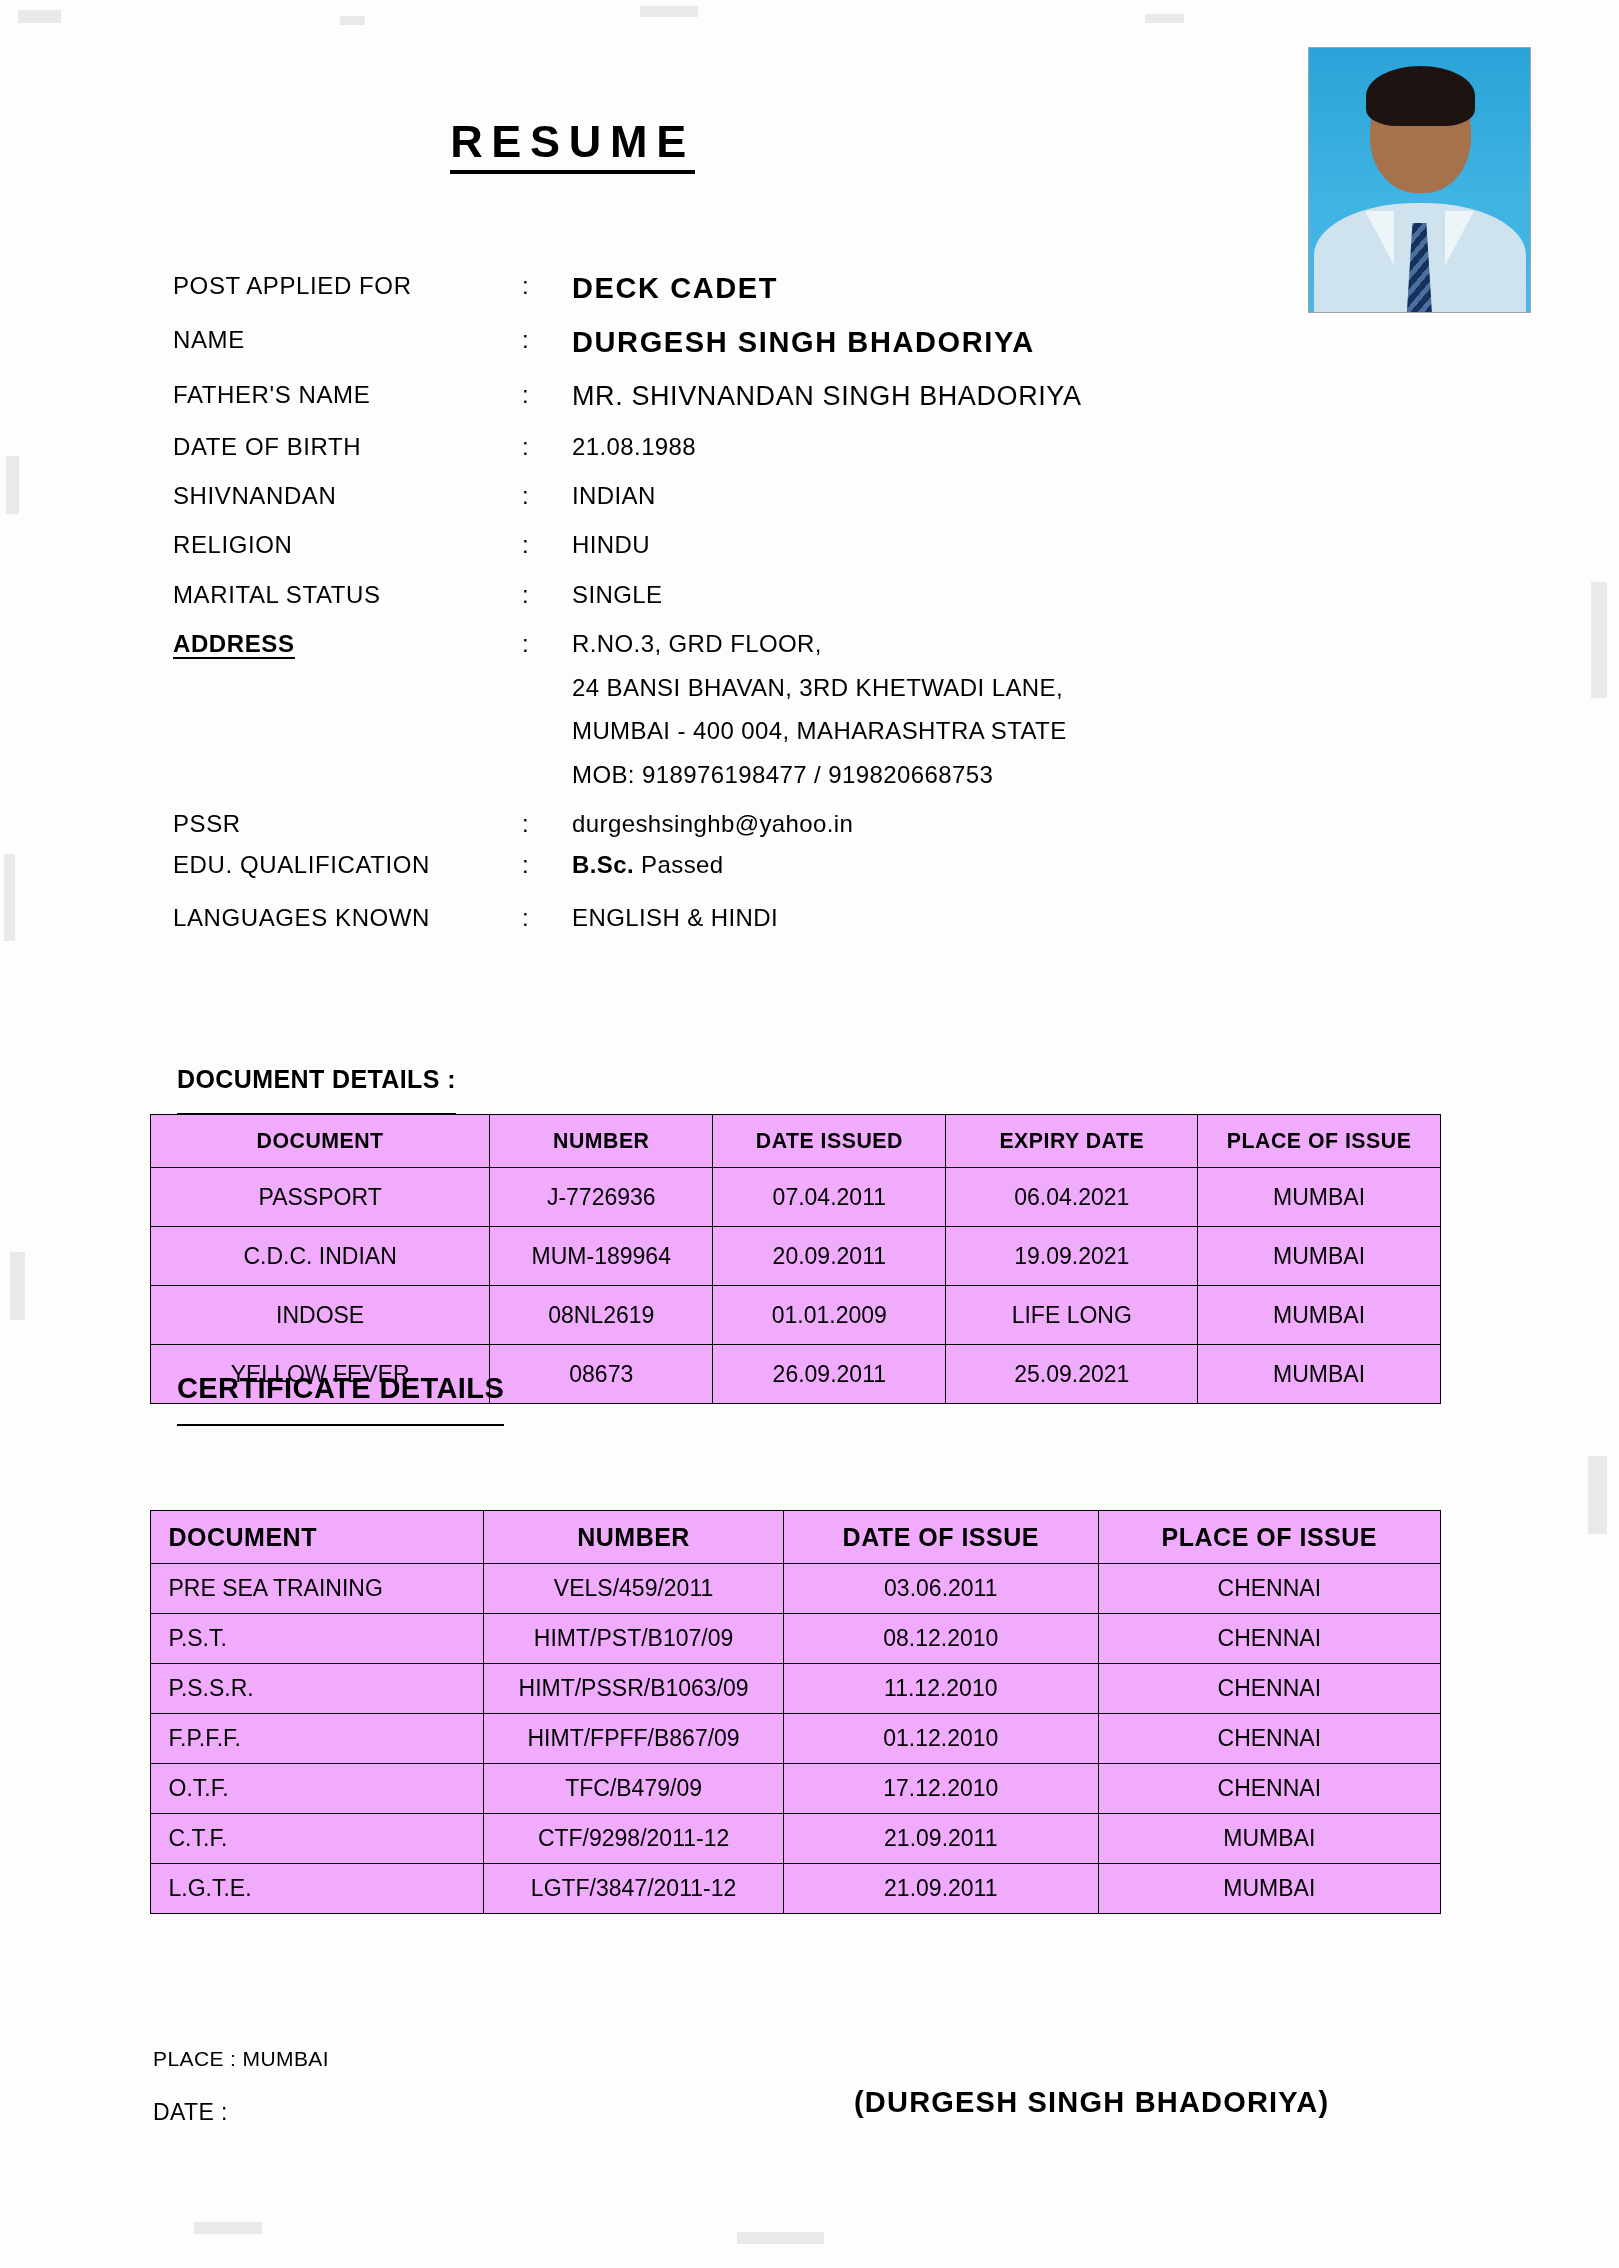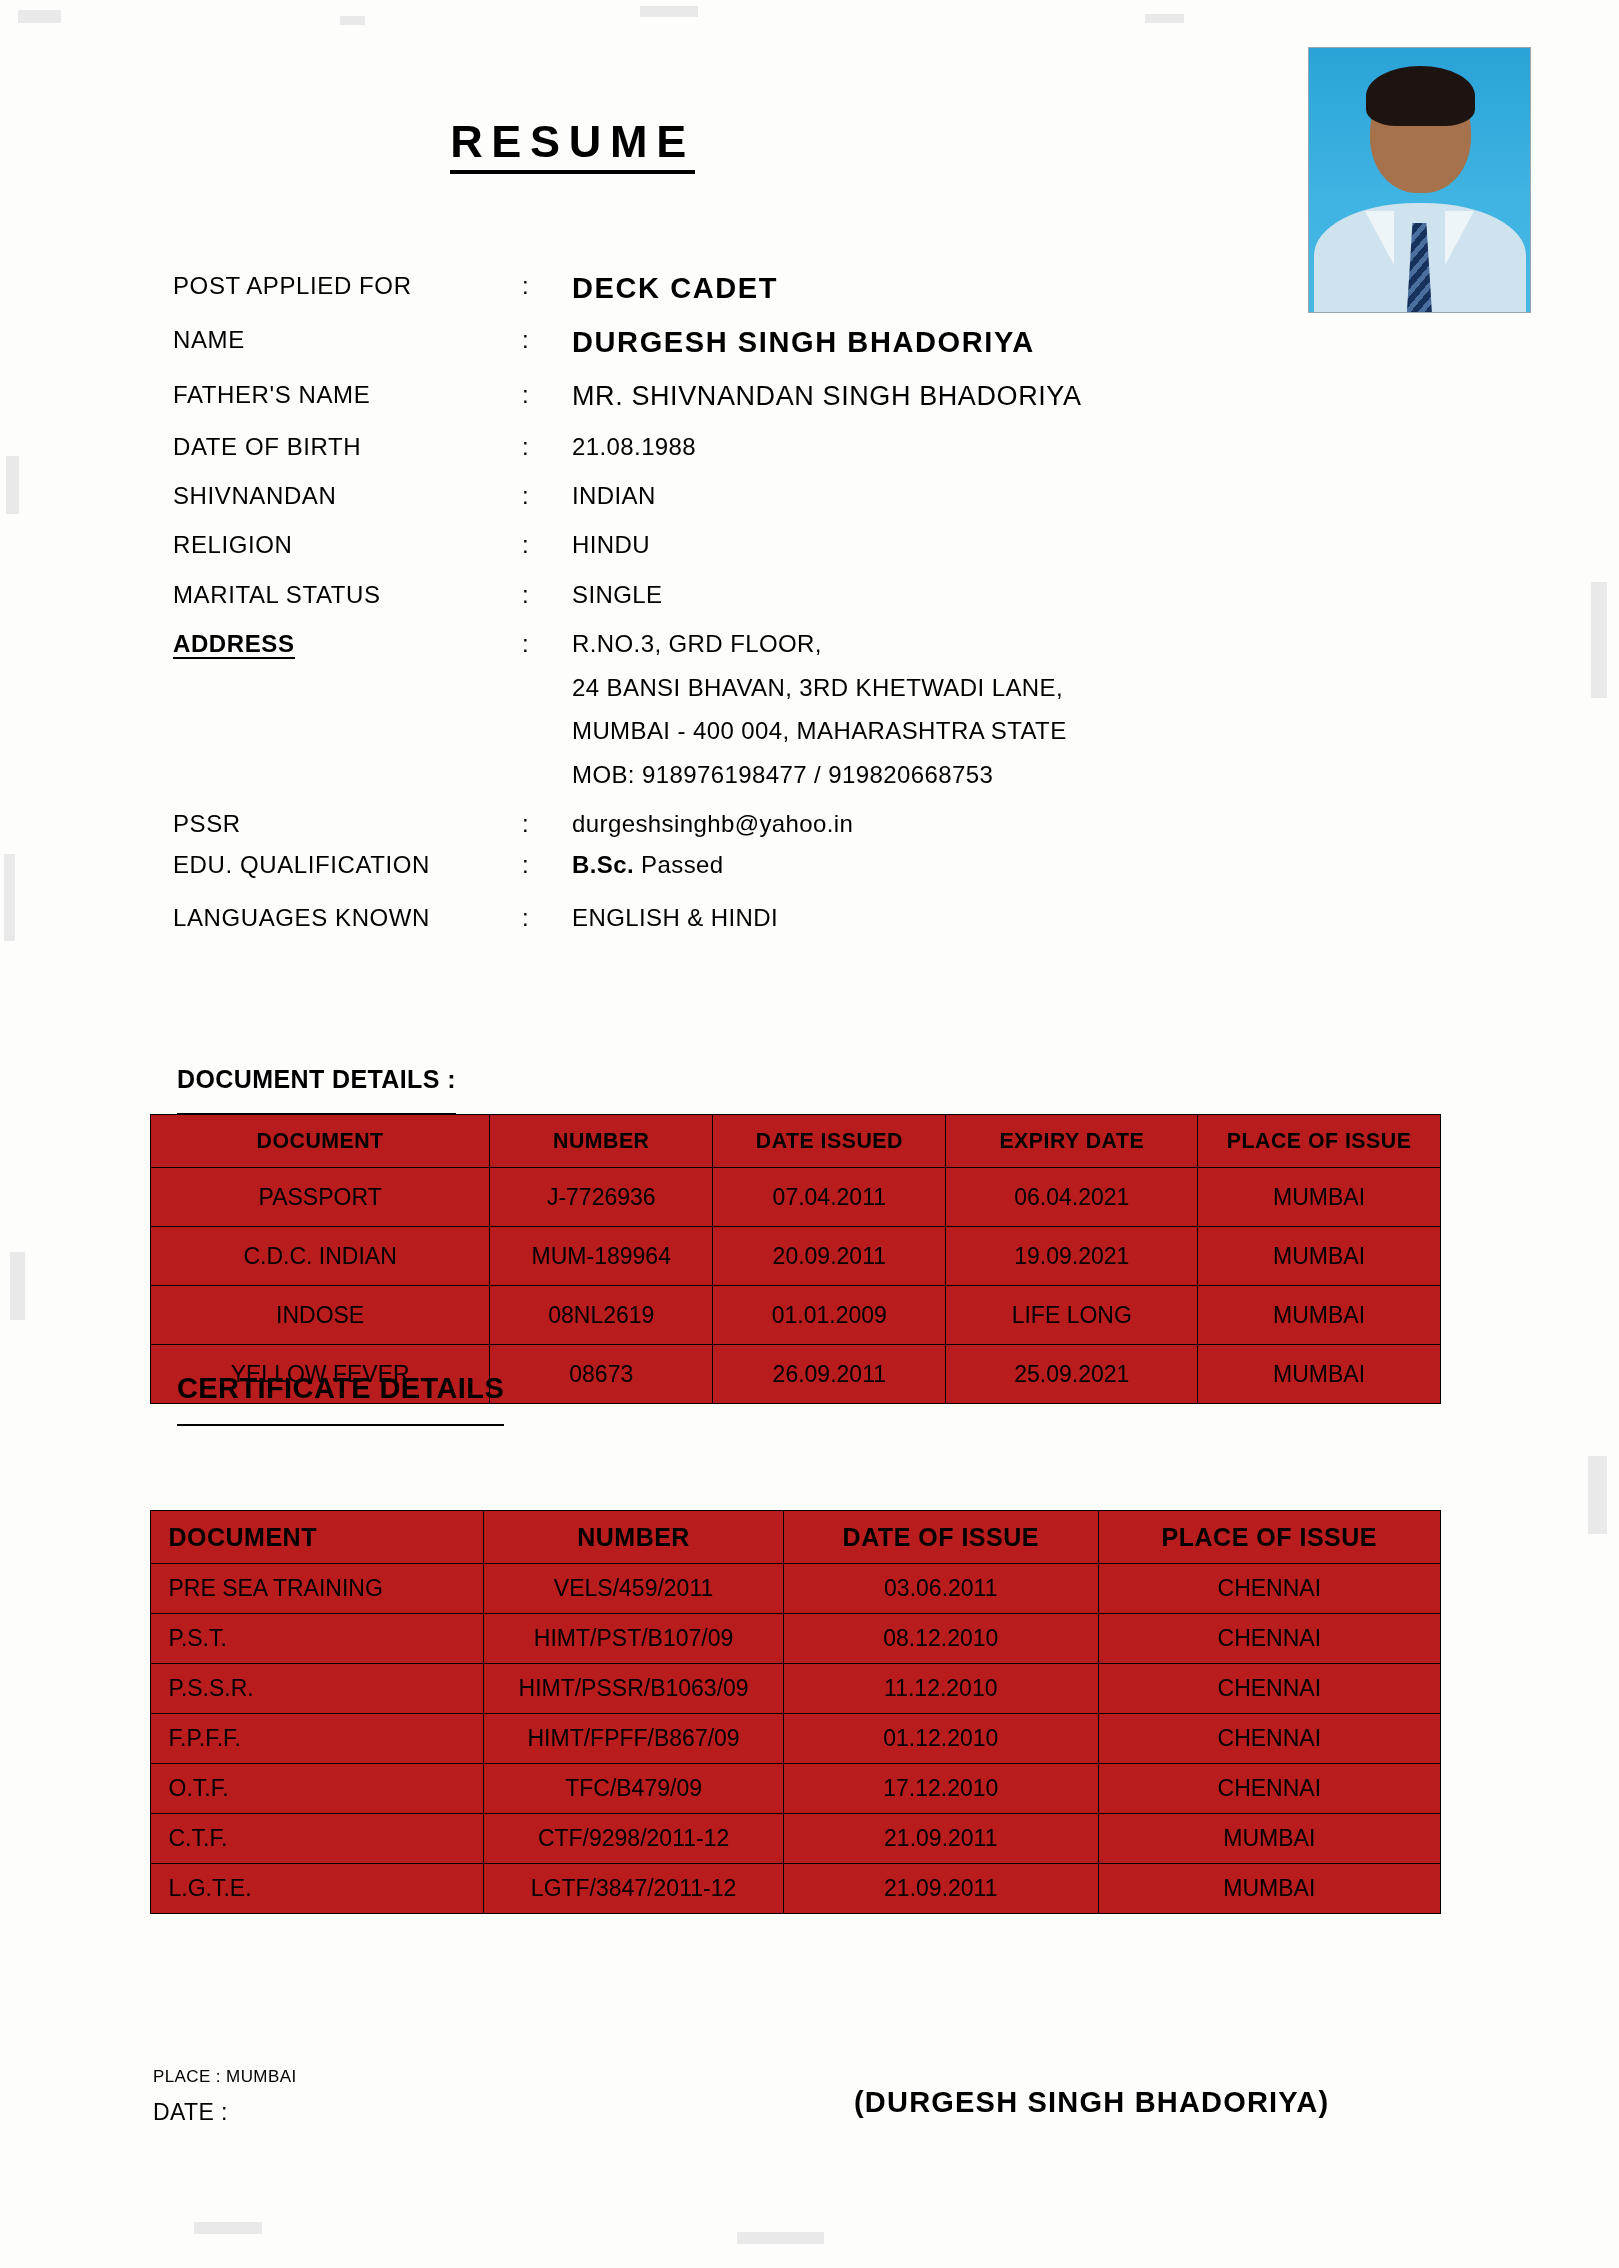--- a/index.html
+++ b/index.html
@@ -152,21 +152,21 @@
     position: absolute;
     font-size: 25px;
     font-weight: bold;
     letter-spacing: 0.4px;
   }
   .sect-head u { text-decoration: none; border-bottom: 2.9px solid #000; padding-bottom: 20px; }
 
   table.grid {
     position: absolute;
     border-collapse: collapse;
-    background: #b91c1c;
+    background: #f0abfc;
   }
   table.grid td, table.grid th {
     border: 1.9px solid #000;
     font-weight: normal;
     text-align: center;
     font-size: 23px;
     padding: 0;
   }
   table.grid th {
     font-weight: bold;
@@ -191,23 +191,22 @@
   #cert-table .d0 { width: 320px; text-align: left; padding-left: 17.5px; }
   #cert-table .d1 { width: 301px; }
   #cert-table .d2 { width: 320px; }
   #cert-table .d3 { width: 349px; }
   #cert-table th.d0 { text-align: left; }
 
   .footer-place {
     position: absolute;
     left: 153px;
     top: 2047px;
-    font-size: 17px;
+    font-size: 21px;
     letter-spacing: 0.4px;
-    margin-top: 20px;
   }
   .footer-date {
     position: absolute;
     left: 153px;
     top: 2099px;
     font-size: 23px;
     letter-spacing: 0.4px;
   }
   .footer-sign {
     position: absolute;

